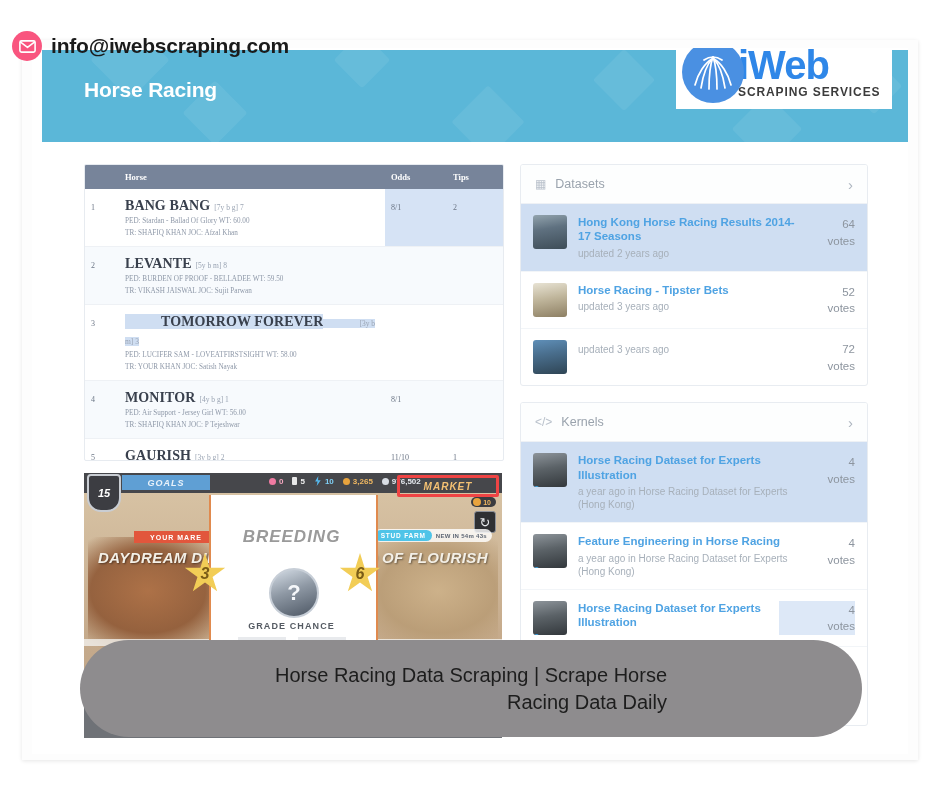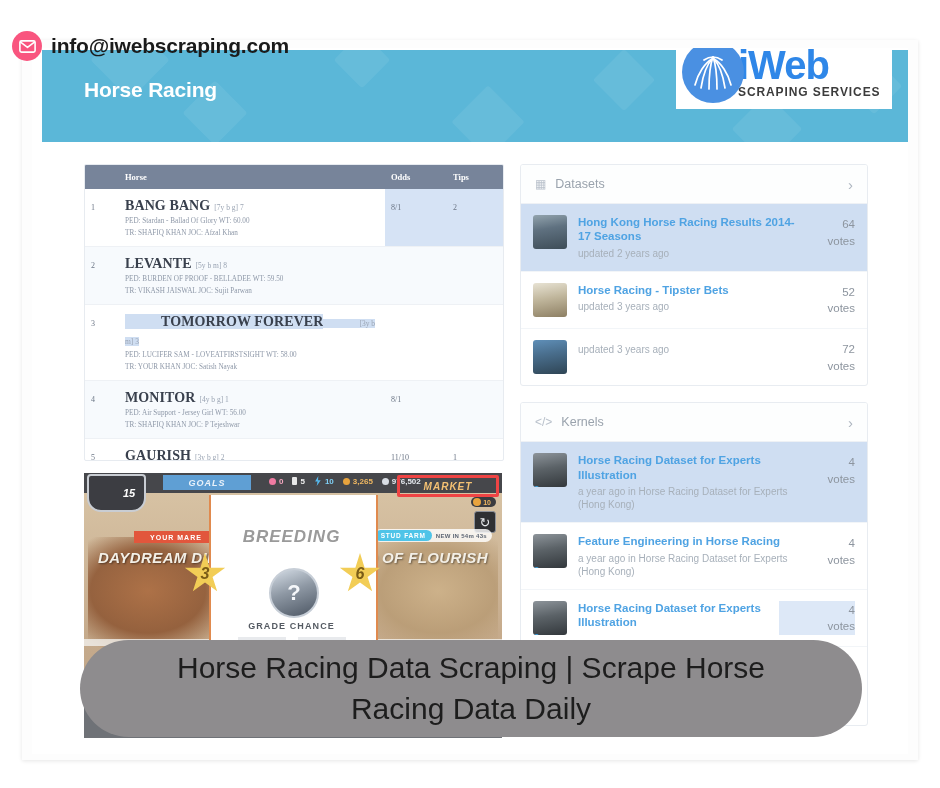--- a/index.html
+++ b/index.html
@@ -119,28 +119,27 @@
     background:linear-gradient(180deg,#d9c5a6 0%,#cdb597 38%,#c6ab8c 60%,#bda287 100%);}
   .g-topbar{
     position:absolute;left:0;top:0;width:100%;height:20px;background:#46474b;
     display:flex;align-items:center;
   }
   .g-shield{
     position:absolute;left:3px;top:1px;width:30px;height:34px;
     background:#3c3d42;border:2px solid #c9cdd3;
     border-radius:4px 4px 14px 14px;
     display:flex;align-items:center;justify-content:center;
-    color:#ffffff;font-size:11px;font-weight:bold;font-style:italic;z-index:3;padding-left:25px;
+    color:#ffffff;font-size:11px;font-weight:bold;font-style:italic;z-index:3;
   }
   .g-goals{
     position:absolute;left:38px;top:2px;width:88px;height:15px;
     background:#5f9fd4;color:#e9f2fa;font-size:9px;font-weight:bold;
     font-style:italic;display:flex;align-items:center;justify-content:center;
     letter-spacing:1px;
-    margin-left:41px;
   }
   .g-stats{
     position:absolute;left:185px;top:3px;display:flex;align-items:center;gap:9px;
   }
   .g-stat{display:flex;align-items:center;gap:3px;font-size:8px;font-weight:bold;}
   .dot{width:7px;height:7px;border-radius:50%;display:block;}
   .d-pink{background:#f07ba2;}
   .d-white{background:#e8e8e8;border-radius:1px;width:5px;height:8px;}
   .d-blue{background:#55b9ef;clip-path:polygon(55% 0,15% 55%,45% 55%,35% 100%,85% 42%,52% 42%);width:8px;height:10px;border-radius:0;}
   .d-gold{background:#e8a33d;}
@@ -306,21 +305,21 @@
   .r-votes b{display:block;font-weight:normal;}
 
   
   .caption{
     position:absolute;left:80px;top:640px;width:782px;height:97px;
     background:#8e8c8e;border-radius:49px;
     display:flex;align-items:center;justify-content:center;
     z-index:30;padding:0 34px;box-sizing:border-box;
   }
   .caption span{
-    color:#1d1d1d;font-size:30px;line-height:1.35;text-align:center;
+    color:#1d1d1d;font-size:20px;line-height:1.35;text-align:right;
   }
 </style>
 </head>
 <body>
 
 <div class="page">
 
   <div class="shot">
     <div class="shot-inner">
 

